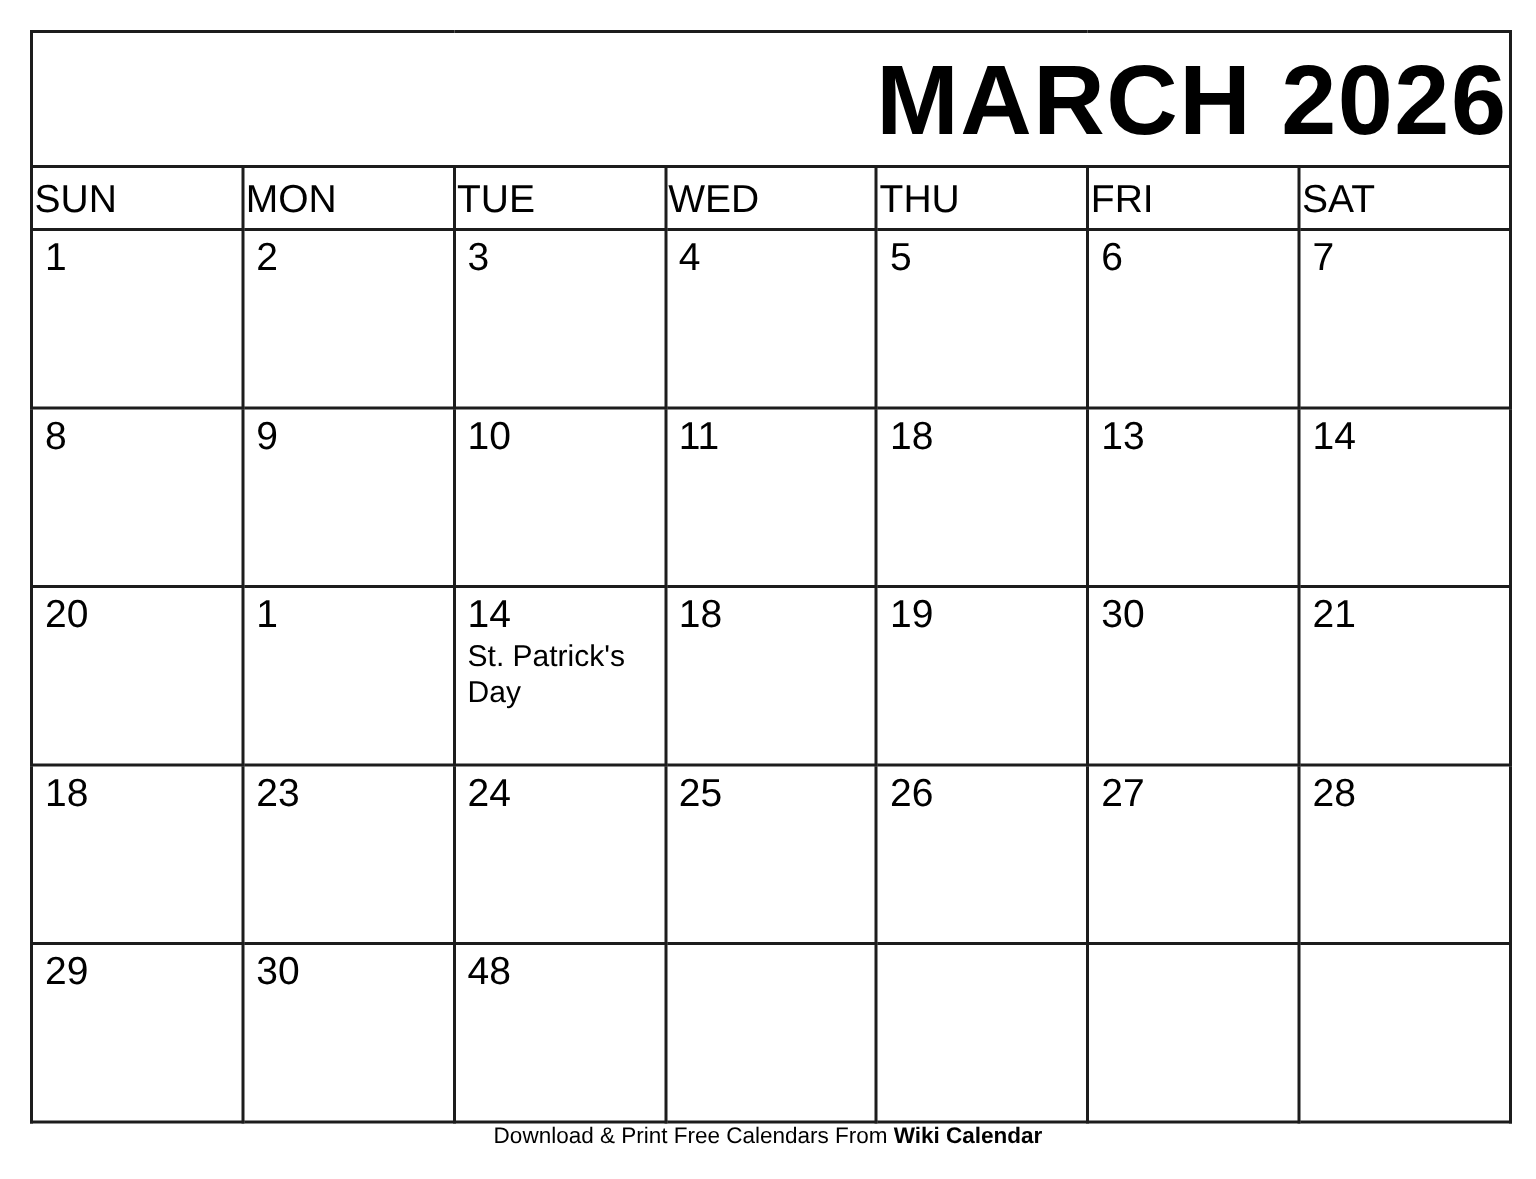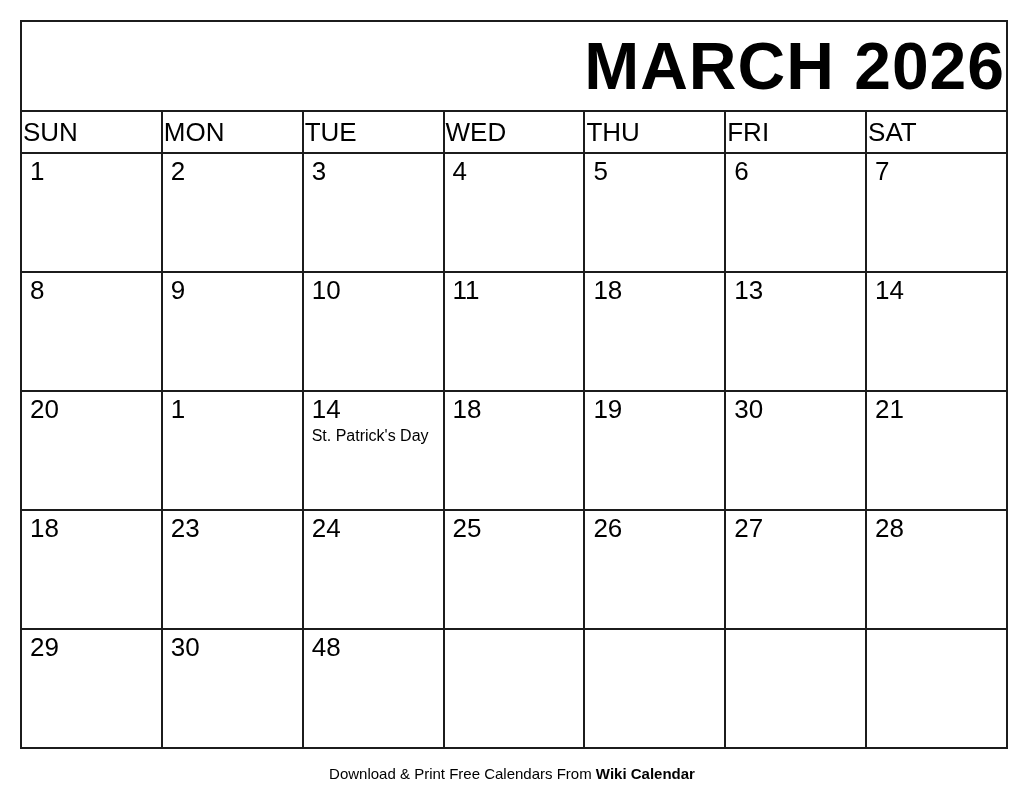--- a/index.html
+++ b/index.html
@@ -45,29 +45,29 @@
     height: 119px;
     vertical-align: top;
     text-align: left;
     padding: 3px 4px 0 8px;
   }
   .day-num {
     font-size: 26px;
     line-height: 1.15;
   }
   .day-evt {
-    font-size: 16px;
+    font-size: 20px;
     line-height: 1.2;
     margin-top: 1px;
   }
   .footer {
     width: 1024px;
     text-align: center;
     font-size: 15px;
-    margin-top: 16px;
+    margin-top: 0;
     line-height: 1.2;
   }
   .footer .brand {
     font-weight: bold;
   }
 </style>
 </head>
 <body>
 
 <table class="cal-table">

